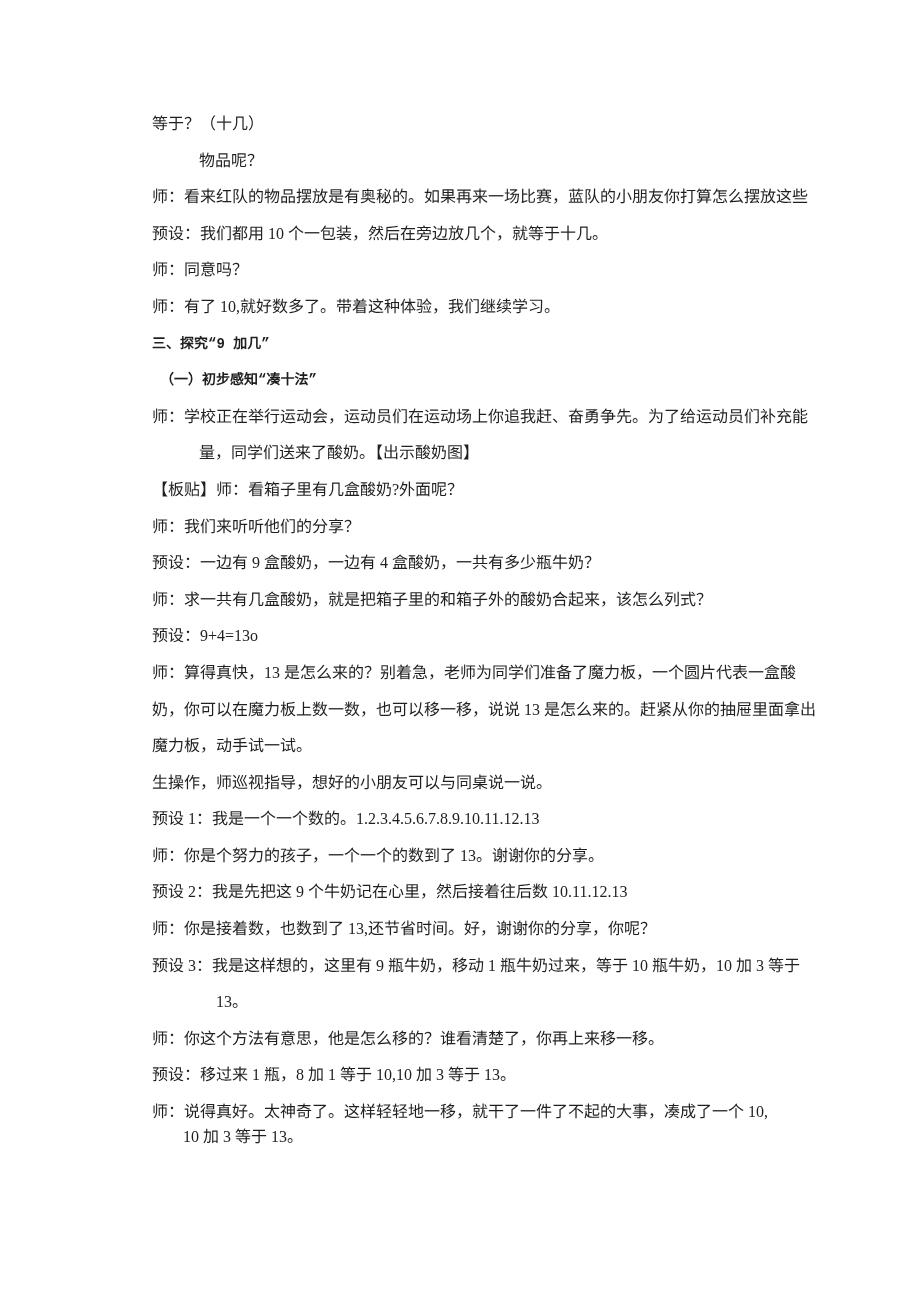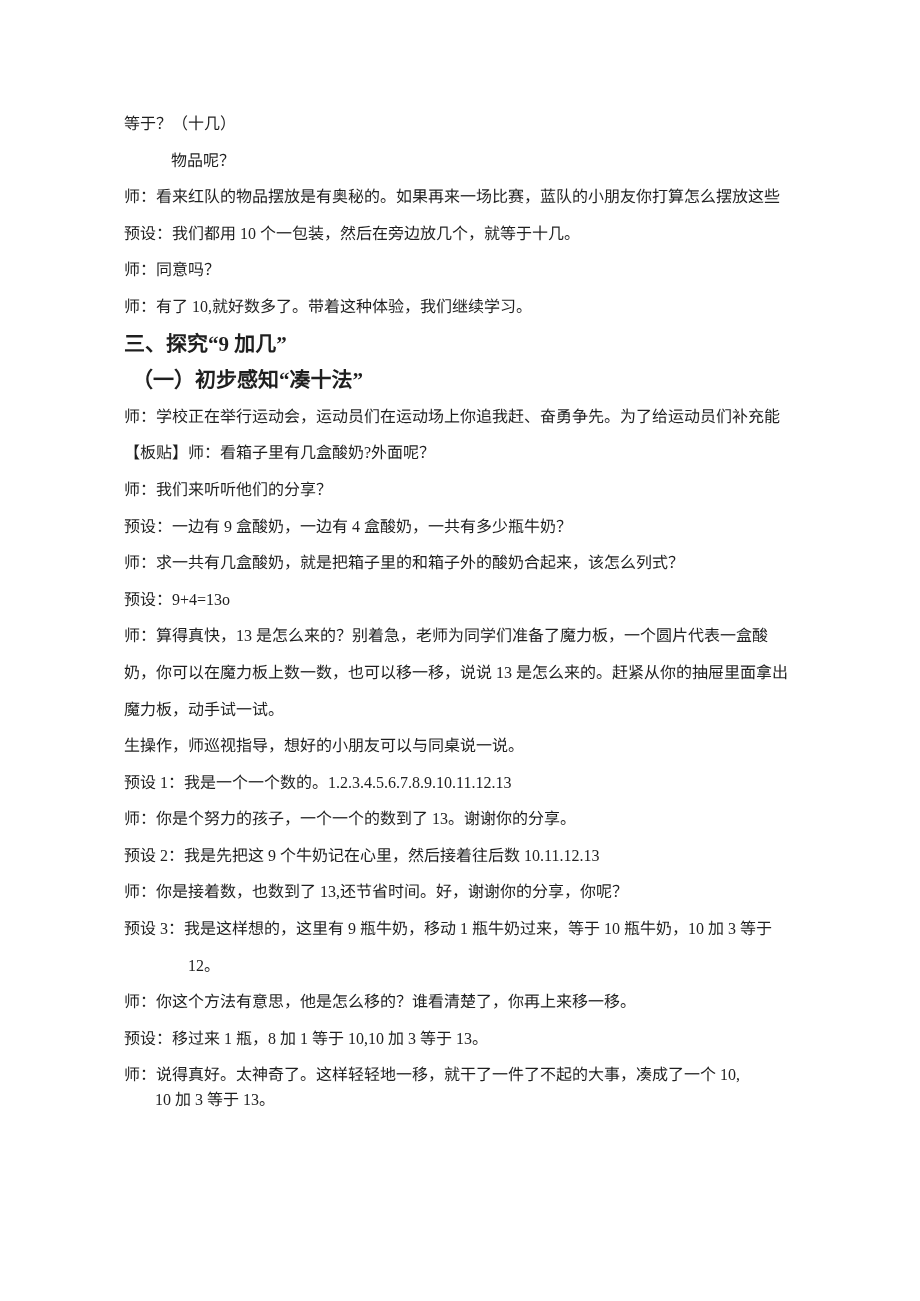--- a/index.html
+++ b/index.html
@@ -9,36 +9,36 @@
   }
   .page {
     position: relative;
     width: 920px;
     height: 1301px;
     background: #ffffff;
     overflow: hidden;
   }
   .doc-body {
     position: absolute;
-    left: 124px;
+    left: 152px;
     top: 106px;
     width: 680px;
   }
   .line {
     height: 36.6px;
     line-height: 36.6px;
     font-size: 16px;
     color: #1f1f1f;
     font-family: "Liberation Serif", "DejaVu Serif", serif;
     white-space: nowrap;
   }
   .line.h1, .line.h2 {
     font-weight: bold;
-    font-family: Liberation Serif, serif;
-    font-size: 21px;
+    font-family: Liberation Mono, monospace;
+    font-size: 14px;
   }
   .line.h2 { padding-left: 8px; }
   .line.indent-1 { padding-left: 47px; }
   .line.indent-2 { padding-left: 64px; }
   .line.indent-3 { padding-left: 31px; }
   .line.tight {
     height: 20px;
     line-height: 18px;
     margin-top: -3px;
   }
@@ -50,33 +50,34 @@
   <div class="doc-body">
       <div class="line">等于？（十几）</div>
       <div class="line indent-1">物品呢？</div>
       <div class="line">师：看来红队的物品摆放是有奥秘的。如果再来一场比赛，蓝队的小朋友你打算怎么摆放这些</div>
       <div class="line">预设：我们都用 10 个一包装，然后在旁边放几个，就等于十几。</div>
       <div class="line">师：同意吗？</div>
       <div class="line">师：有了 10,就好数多了。带着这种体验，我们继续学习。</div>
       <div class="line h1">三、探究“9 加几”</div>
       <div class="line h2">（一）初步感知“凑十法”</div>
       <div class="line">师：学校正在举行运动会，运动员们在运动场上你追我赶、奋勇争先。为了给运动员们补充能</div>
+      <div class="line indent-1">量，同学们送来了酸奶。【出示酸奶图】</div>
       <div class="line">【板贴】师：看箱子里有几盒酸奶?外面呢？</div>
       <div class="line">师：我们来听听他们的分享？</div>
       <div class="line">预设：一边有 9 盒酸奶，一边有 4 盒酸奶，一共有多少瓶牛奶？</div>
       <div class="line">师：求一共有几盒酸奶，就是把箱子里的和箱子外的酸奶合起来，该怎么列式？</div>
       <div class="line">预设：9+4=13o</div>
       <div class="line">师：算得真快，13 是怎么来的？别着急，老师为同学们准备了魔力板，一个圆片代表一盒酸</div>
       <div class="line">奶，你可以在魔力板上数一数，也可以移一移，说说 13 是怎么来的。赶紧从你的抽屉里面拿出</div>
       <div class="line">魔力板，动手试一试。</div>
       <div class="line">生操作，师巡视指导，想好的小朋友可以与同桌说一说。</div>
       <div class="line">预设 1：我是一个一个数的。1.2.3.4.5.6.7.8.9.10.11.12.13</div>
       <div class="line">师：你是个努力的孩子，一个一个的数到了 13。谢谢你的分享。</div>
       <div class="line">预设 2：我是先把这 9 个牛奶记在心里，然后接着往后数 10.11.12.13</div>
       <div class="line">师：你是接着数，也数到了 13,还节省时间。好，谢谢你的分享，你呢？</div>
       <div class="line">预设 3：我是这样想的，这里有 9 瓶牛奶，移动 1 瓶牛奶过来，等于 10 瓶牛奶，10 加 3 等于</div>
-      <div class="line indent-2">12。</div>
+      <div class="line indent-2">13。</div>
       <div class="line">师：你这个方法有意思，他是怎么移的？谁看清楚了，你再上来移一移。</div>
       <div class="line">预设：移过来 1 瓶，8 加 1 等于 10,10 加 3 等于 13。</div>
       <div class="line">师：说得真好。太神奇了。这样轻轻地一移，就干了一件了不起的大事，凑成了一个 10,</div>
       <div class="line indent-3 tight">10 加 3 等于 13。</div>
     </div>
 </div>
 
 </body></html>

